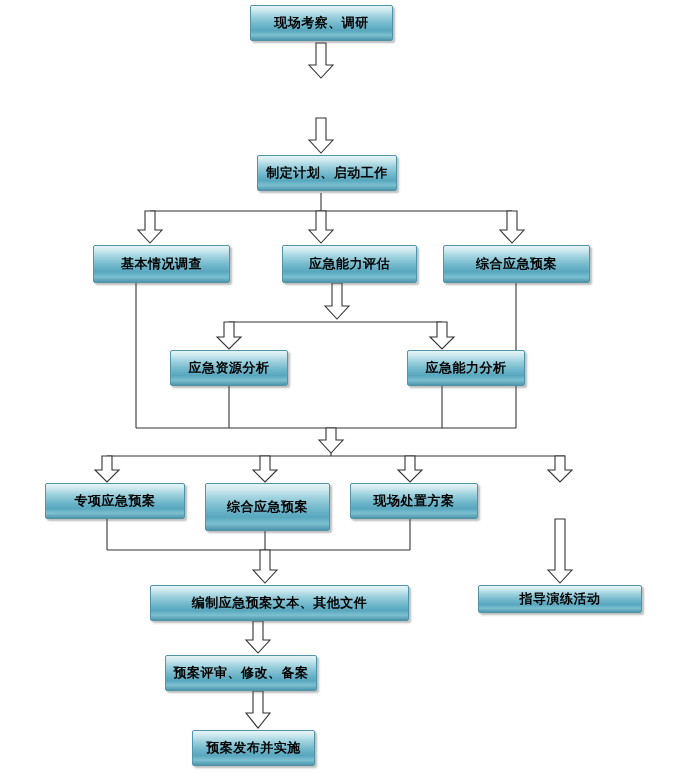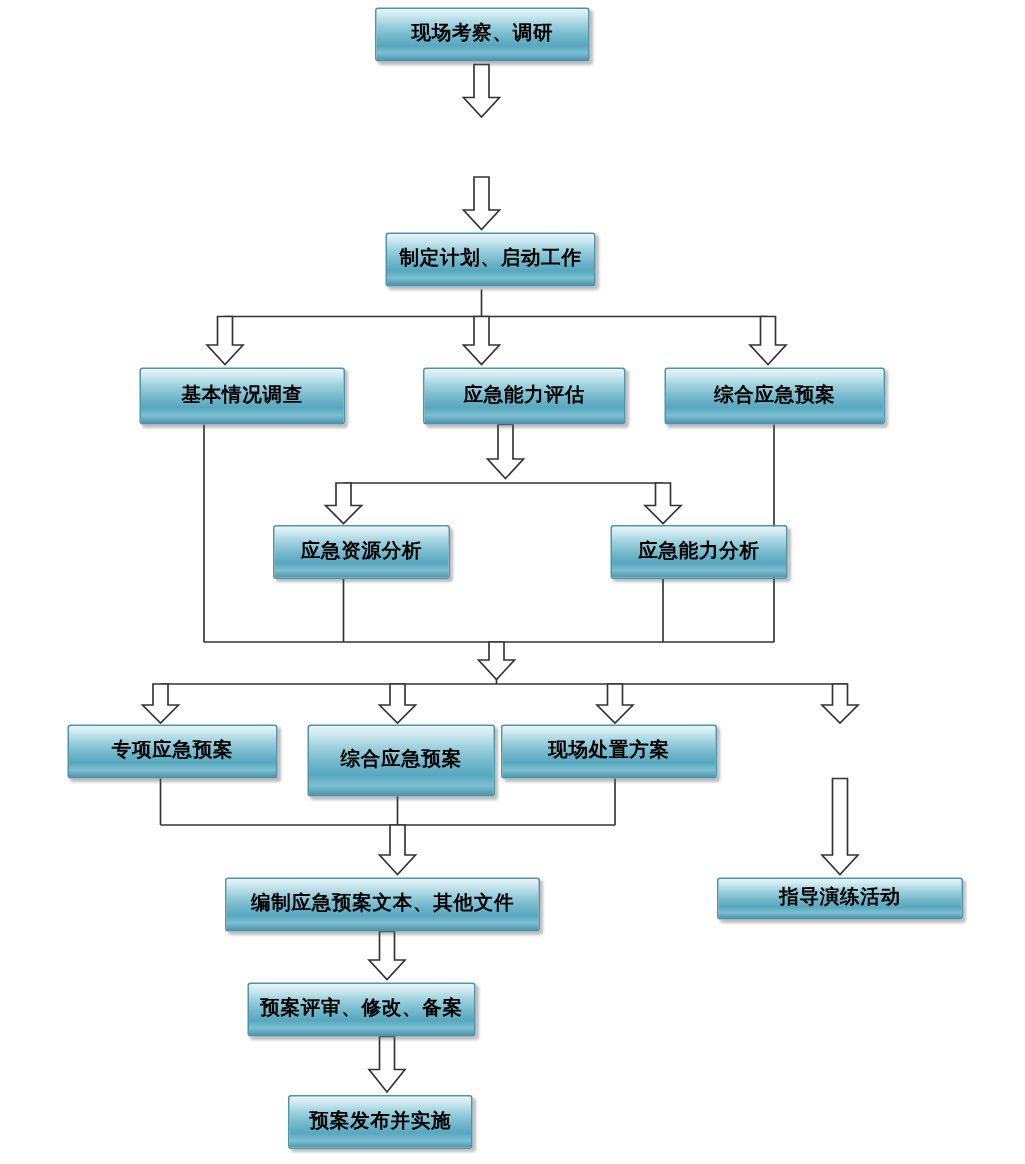--- a/index.html
+++ b/index.html
@@ -117,36 +117,36 @@
   </div>
   <div class="node" id="n4" style="left: 93px; top: 245px; width: 137px; height: 38px;">
     <span>基本情况调查</span>
   </div>
   <div class="node" id="n5" style="left: 282px; top: 245px; width: 135px; height: 38px;">
     <span>应急能力评估</span>
   </div>
   <div class="node" id="n6" style="left: 443px; top: 245px; width: 147px; height: 38px;">
     <span>综合应急预案</span>
   </div>
-  <div class="node" id="n7" style="left: 170px; top: 350px; width: 118px; height: 36px; margin-left: 12px;">
+  <div class="node" id="n7" style="left: 170px; top: 350px; width: 118px; height: 36px;">
     <span>应急资源分析</span>
   </div>
   <div class="node" id="n8" style="left: 383px; top: 350px; width: 118px; height: 36px; margin-left: 24px;">
     <span>应急能力分析</span>
   </div>
   <div class="node" id="n9" style="left: 45px; top: 483px; width: 140px; height: 36px;">
     <span>专项应急预案</span>
   </div>
   <div class="node" id="n10" style="left: 205px; top: 483px; width: 125px; height: 48px;">
     <span>综合应急预案</span>
   </div>
-  <div class="node" id="n11" style="left: 334px; top: 483px; width: 144px; height: 36px;">
+  <div class="node" id="n11" style="left: 350px; top: 483px; width: 128px; height: 36px;">
     <span>现场处置方案</span>
   </div>
-  <div class="node" id="n13" style="left: 150px; top: 585px; width: 210px; height: 36px;">
+  <div class="node" id="n13" style="left: 150px; top: 585px; width: 259px; height: 36px;">
     <span>编制应急预案文本、其他文件</span>
   </div>
   <div class="node" id="n14" style="left: 478px; top: 585px; width: 164px; height: 28px;">
     <span>指导演练活动</span>
   </div>
   <div class="node" id="n15" style="left: 165px; top: 655px; width: 152px; height: 36px;">
     <span>预案评审、修改、备案</span>
   </div>
   <div class="node" id="n16" style="left: 192px; top: 730px; width: 123px; height: 36px;">
     <span>预案发布并实施</span>

